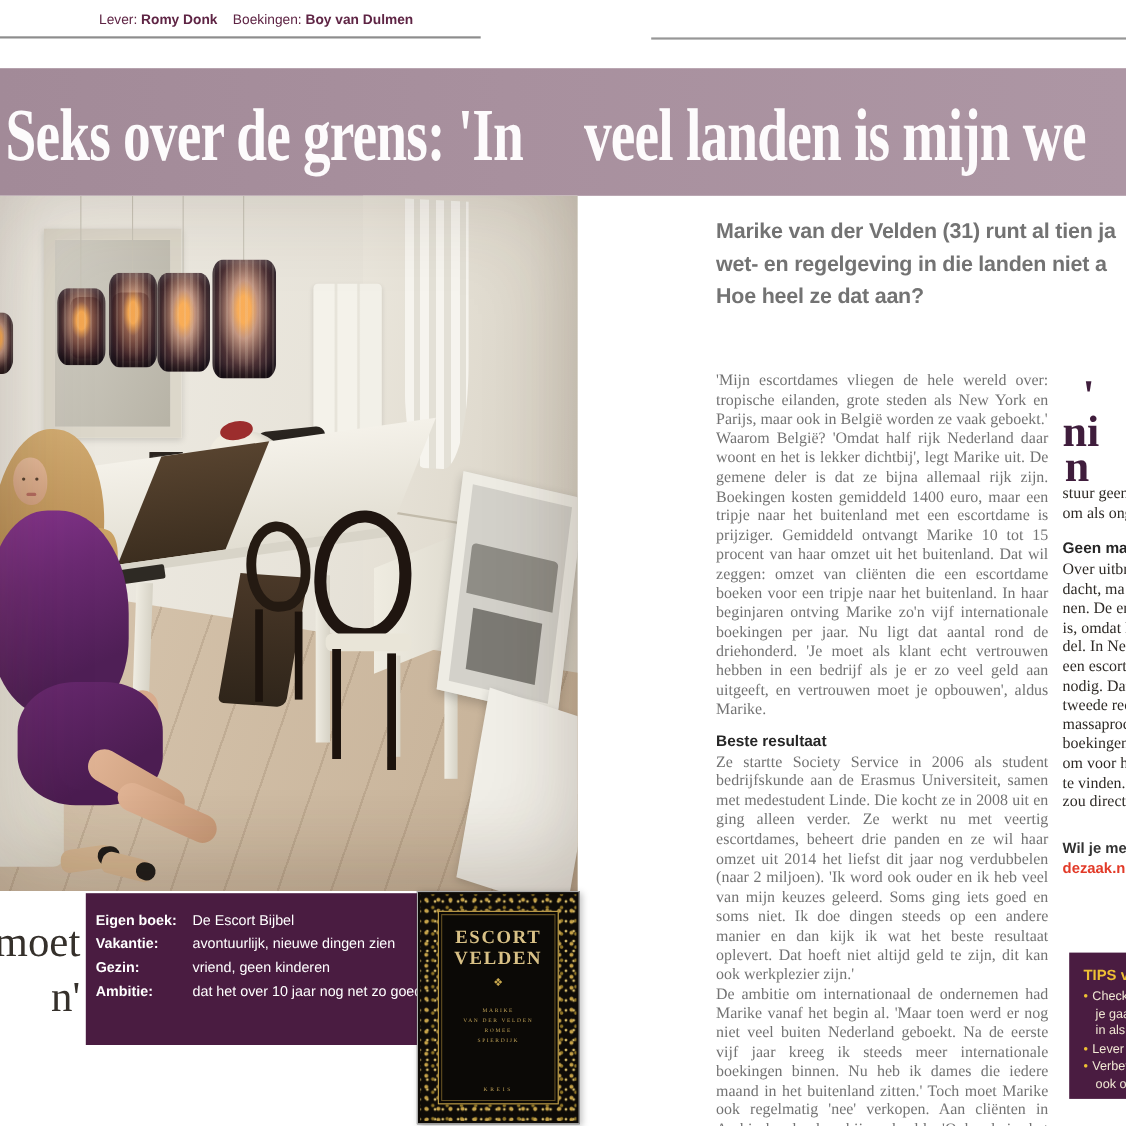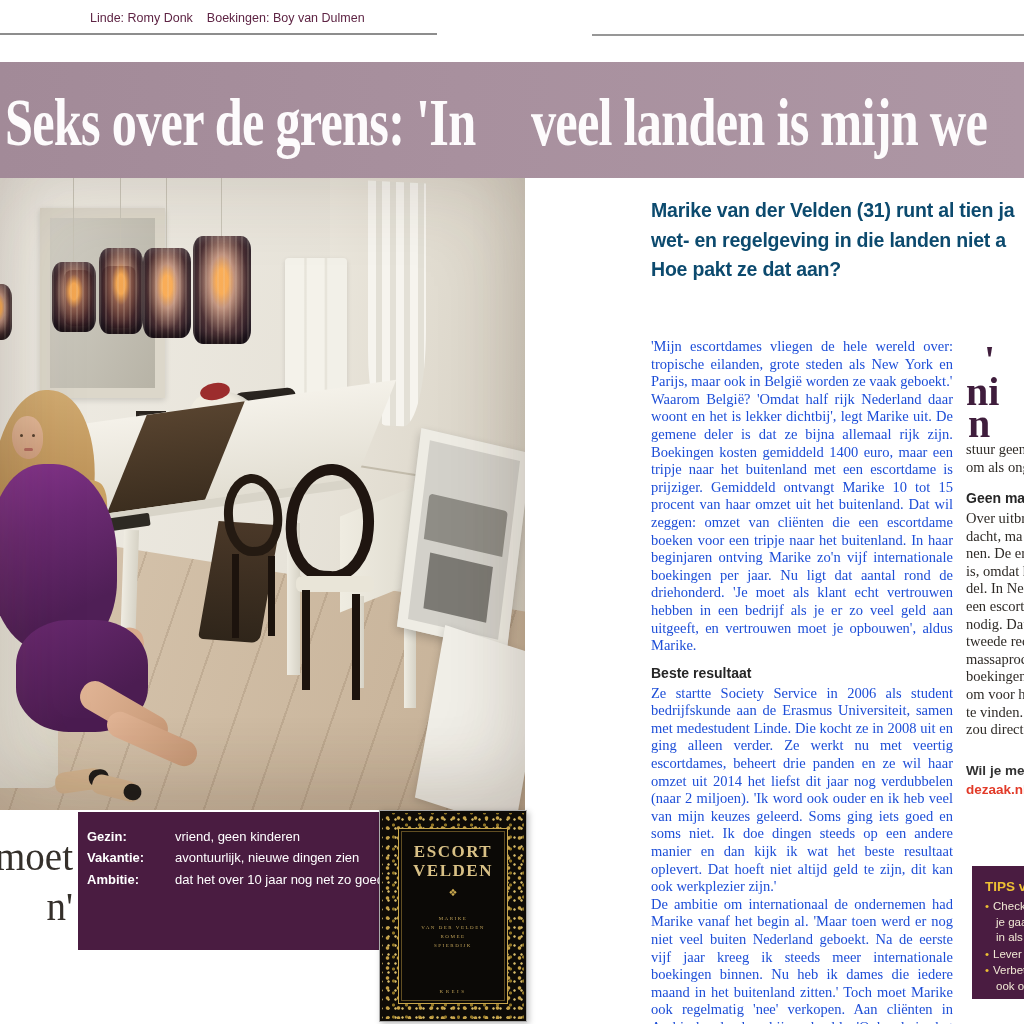--- a/index.html
+++ b/index.html
@@ -2,21 +2,21 @@
 <html><head>
 <meta charset="utf-8">
 <style>
   * { margin:0; padding:0; box-sizing:border-box; }
   html,body { width:1024px; height:1024px; }
   body { position:relative; overflow:hidden; background:#fff;
          font-family:"Liberation Sans", sans-serif; }
 
   
   .byline { position:absolute; left:90px; top:11px; font-size:12.5px; color:#5e2444; }
-  .byline b { font-weight:400; }
+  .byline b { font-weight:700; }
   .byline .sep { display:inline-block; width:14px; }
   .rule { position:absolute; height:2px; background:#8d8d8d; }
   .rule-left  { left:0;   top:33px; width:437px; }
   .rule-right { left:592px; top:34px; width:432px; background:#979797; }
 
   
   .band { position:absolute; left:0; top:62px; width:1024px; height:116px;
           background:linear-gradient(90deg,#a28a98 0%,#a8909e 45%,#ad96a4 100%); overflow:hidden; }
   .headline { position:absolute; left:5px; top:26px; white-space:nowrap;
               font:700 68px/68px "Liberation Serif", serif; color:#fdfbfc;
@@ -128,23 +128,23 @@
   .book-title { font:700 17px/19px "Liberation Serif", serif; letter-spacing:1.5px; color:#d9c186; }
   .book-orn { color:#c9a84e; font-size:10px; margin-top:7px; }
   .book-authors { margin-top:16px; }
   .book-authors .line { font:400 5px/9px "Liberation Serif", serif; letter-spacing:1.5px; color:#bfa157; }
   .book-pub { position:absolute; bottom:8px; left:0; right:0; font:400 5px/7px "Liberation Serif", serif;
       letter-spacing:2.5px; color:#bfa157; }
 
   
   .intro { position:absolute; left:651px; top:196px; }
   .intro-line { white-space:nowrap; font:700 19.5px/29.5px "Liberation Sans", sans-serif;
-      color:#0c4a6e; letter-spacing:-0.2px; }
+      color:#737373; letter-spacing:-0.2px; }
   .col1 { position:absolute; left:651px; top:338px; width:302px; }
-  .body-p { font:14.5px/17.6px "Liberation Serif", serif; color:#1d4ed8; text-align:justify; }
+  .body-p { font:14.5px/17.6px "Liberation Serif", serif; color:#737373; text-align:justify; }
   .subhead { font:700 14px/17px "Liberation Sans", sans-serif; color:#262626; margin:10px 0 3px; }
   .col2 { position:absolute; left:966px; top:338px; width:200px; }
   .col2 .abs { position:absolute; left:0; }
   .pq-line { white-space:nowrap; font:700 40px/32px "Liberation Serif", serif; color:#3f1d3c; }
   .pq-line:nth-child(1) { padding-left:18px; }
   .pq-line:nth-child(3) { padding-left:2px; }
   .c2-line { white-space:nowrap; font:14.5px/17.6px "Liberation Serif", serif; color:#2e2a26; }
   .c2-head { white-space:nowrap; font:700 14px/17px "Liberation Sans", sans-serif; color:#262626; }
   .cta-bold { white-space:nowrap; font:700 13.5px/18px "Liberation Sans", sans-serif; color:#333; }
   .cta-link { white-space:nowrap; font:700 13.5px/18px "Liberation Sans", sans-serif; color:#e23a28; }
@@ -154,21 +154,21 @@
       background:#4a1c41; padding:12px 10px 8px 13px; }
   .tips-head { font:700 13.5px/17px "Liberation Sans", sans-serif; color:#eec033; margin-bottom:4px; white-space:nowrap; }
   .tip { margin-bottom:1px; }
   .tip-line { white-space:nowrap; font:11.5px/15.5px "Liberation Sans", sans-serif; color:#f1e8d4; }
   .tip-line.cont { padding-left:11px; }
   .tip-bullet { color:#eec033; margin-right:4px; }
 </style>
 </head>
 <body>
 
-<div class="byline"><span>Linde:</span>&nbsp;<b>Romy Donk</b><span class="sep"></span><span>Boekingen:</span>&nbsp;<b>Boy van Dulmen</b></div>
+<div class="byline"><span>Lever:</span>&nbsp;<b>Romy Donk</b><span class="sep"></span><span>Boekingen:</span>&nbsp;<b>Boy van Dulmen</b></div>
 <div class="rule rule-left"></div>
 <div class="rule rule-right"></div>
 
 <div class="band">
   <div class="headline"><span>Seks over de grens: 'In</span><span class="gap"></span><span>veel landen is mijn we</span></div>
 </div>
 
 <div class="photo" title="Marike van der Velden, blond haar en paarse jurk, zit aan een witte eettafel met donkerbruine loper; donkere cilinderlampen, spiegel, donkere houten stoelen en lichte houten vloer">
   <div class="ph-rightwall"></div>
   <div class="ph-molding"></div>
@@ -247,22 +247,23 @@
   <div class="ph-panel"></div>
   <div class="ph-vignette"></div>
 </div>
 
 <div class="left-quote">
     <div class="lq-line">moet</div>
     <div class="lq-line">n'</div>
   </div>
 
 <div class="info-box">
+    <div class="info-row"><span class="info-label">Eigen boek:</span><span class="info-value">De Escort Bijbel</span></div>
+    <div class="info-row"><span class="info-label">Vakantie:</span><span class="info-value">avontuurlijk, nieuwe dingen zien</span></div>
     <div class="info-row"><span class="info-label">Gezin:</span><span class="info-value">vriend, geen kinderen</span></div>
-    <div class="info-row"><span class="info-label">Vakantie:</span><span class="info-value">avontuurlijk, nieuwe dingen zien</span></div>
     <div class="info-row"><span class="info-label">Ambitie:</span><span class="info-value">dat het over 10 jaar nog net zo goed gaat</span></div>
   </div>
 
 <div class="book">
   <div class="book-pattern"></div>
   <div class="book-inner">
     <div class="book-title">ESCORT</div>
     <div class="book-title">VELDEN</div>
     <div class="book-orn">❖</div>
     <div class="book-authors">
@@ -271,21 +272,21 @@
         <div class="line">ROMEE</div>
         <div class="line">SPIERDIJK</div>
       </div>
     <div class="book-pub">KREIS</div>
   </div>
 </div>
 
 <div class="intro">
     <div class="intro-line">Marike van der Velden (31) runt al tien ja</div>
     <div class="intro-line">wet- en regelgeving in die landen niet a</div>
-    <div class="intro-line">Hoe pakt ze dat aan?</div>
+    <div class="intro-line">Hoe heel ze dat aan?</div>
   </div>
 
 <div class="col1">
     <div class="body-p">'Mijn escortdames vliegen de hele wereld over: tropische eilanden, grote steden als New York en Parijs, maar ook in België worden ze vaak geboekt.'<br>Waarom België? 'Omdat half rijk Nederland daar woont en het is lekker dichtbij', legt Marike uit. De gemene deler is dat ze bijna allemaal rijk zijn. Boekingen kosten gemiddeld 1400 euro, maar een tripje naar het buitenland met een escortdame is prijziger. Gemiddeld ontvangt Marike 10 tot 15 procent van haar omzet uit het buitenland. Dat wil zeggen: omzet van cliënten die een escortdame boeken voor een tripje naar het buitenland. In haar beginjaren ontving Marike zo'n vijf internationale boekingen per jaar. Nu ligt dat aantal rond de driehonderd. 'Je moet als klant echt vertrouwen hebben in een bedrijf als je er zo veel geld aan uitgeeft, en vertrouwen moet je opbouwen', aldus Marike.</div>
     <div class="subhead">Beste resultaat</div>
     <div class="body-p">Ze startte Society Service in 2006 als student bedrijfskunde aan de Erasmus Universiteit, samen met medestudent Linde. Die kocht ze in 2008 uit en ging alleen verder. Ze werkt nu met veertig escortdames, beheert drie panden en ze wil haar omzet uit 2014 het liefst dit jaar nog verdubbelen (naar 2 miljoen). 'Ik word ook ouder en ik heb veel van mijn keuzes geleerd. Soms ging iets goed en soms niet. Ik doe dingen steeds op een andere manier en dan kijk ik wat het beste resultaat oplevert. Dat hoeft niet altijd geld te zijn, dit kan ook werkplezier zijn.'</div>
     <div class="body-p">De ambitie om internationaal de ondernemen had Marike vanaf het begin al. 'Maar toen werd er nog niet veel buiten Nederland geboekt. Na de eerste vijf jaar kreeg ik steeds meer internationale boekingen binnen. Nu heb ik dames die iedere maand in het buitenland zitten.' Toch moet Marike ook regelmatig 'nee' verkopen. Aan cliënten in Arabische landen bijvoorbeeld. 'Ook al is het officieel legaal, toch ontstaan er heel snel misverstanden in dat soort landen. Dat zorgt voor grote risico's en die wil ik vermijden. Ik</div>
   </div>
 
 <div class="col2">

